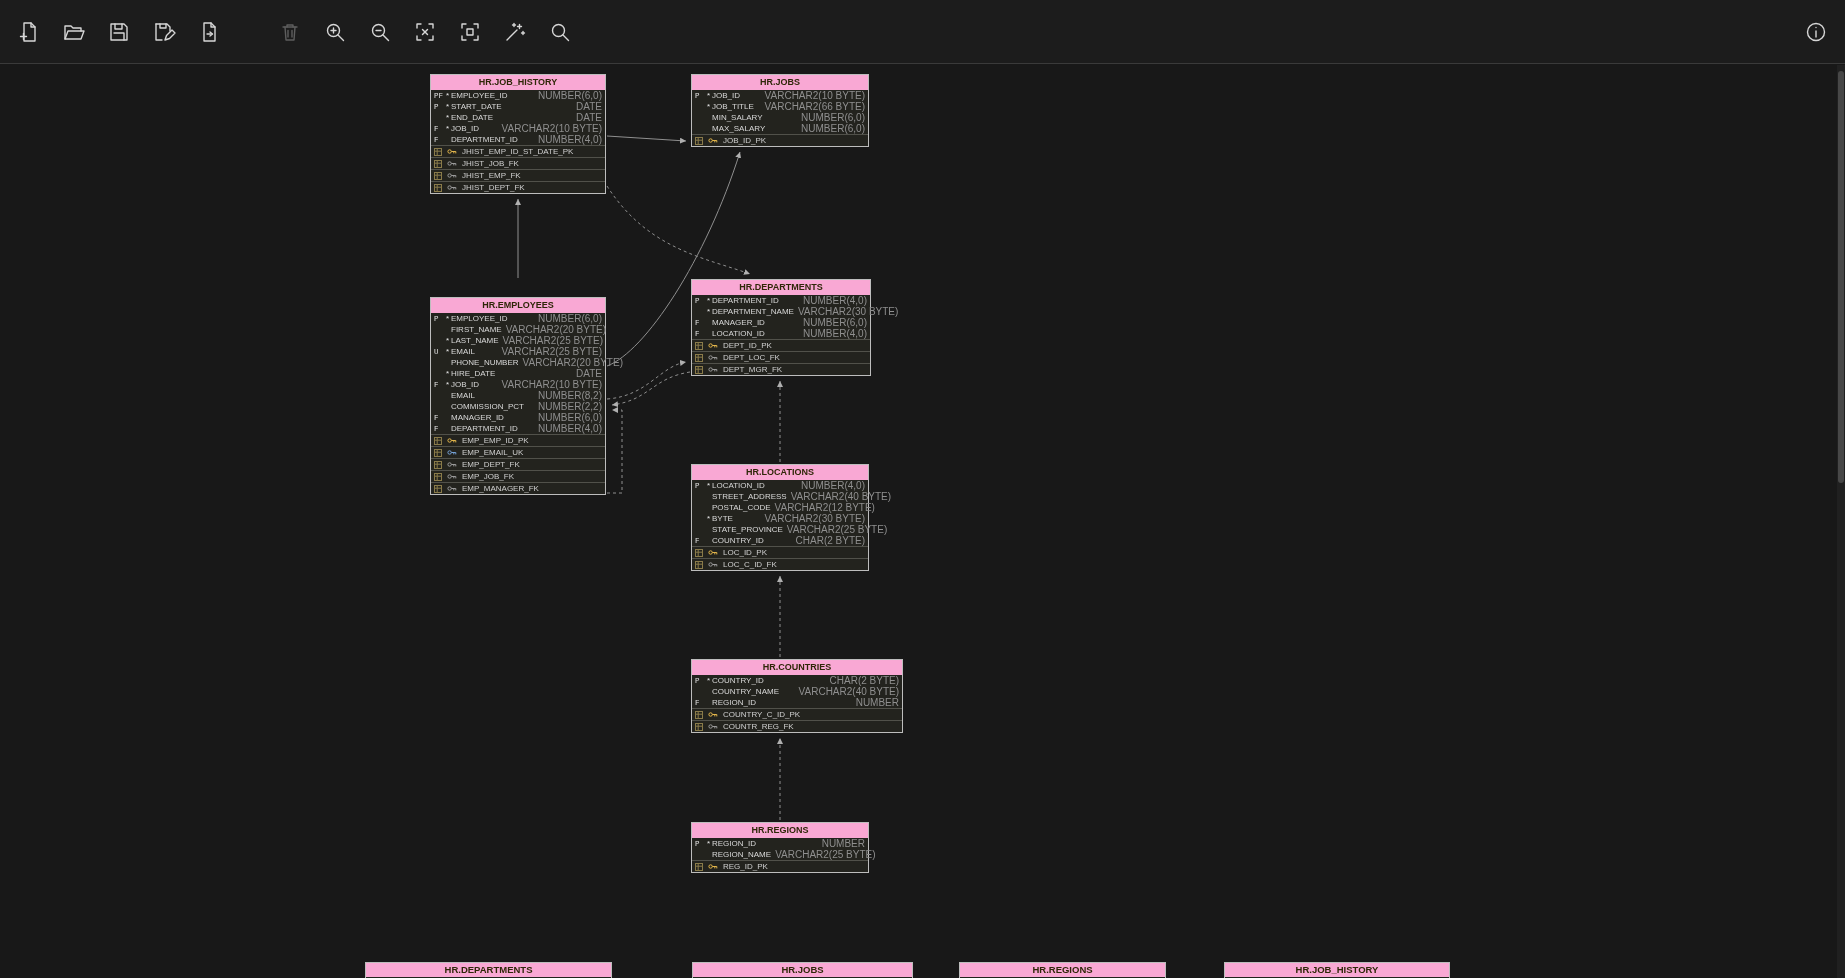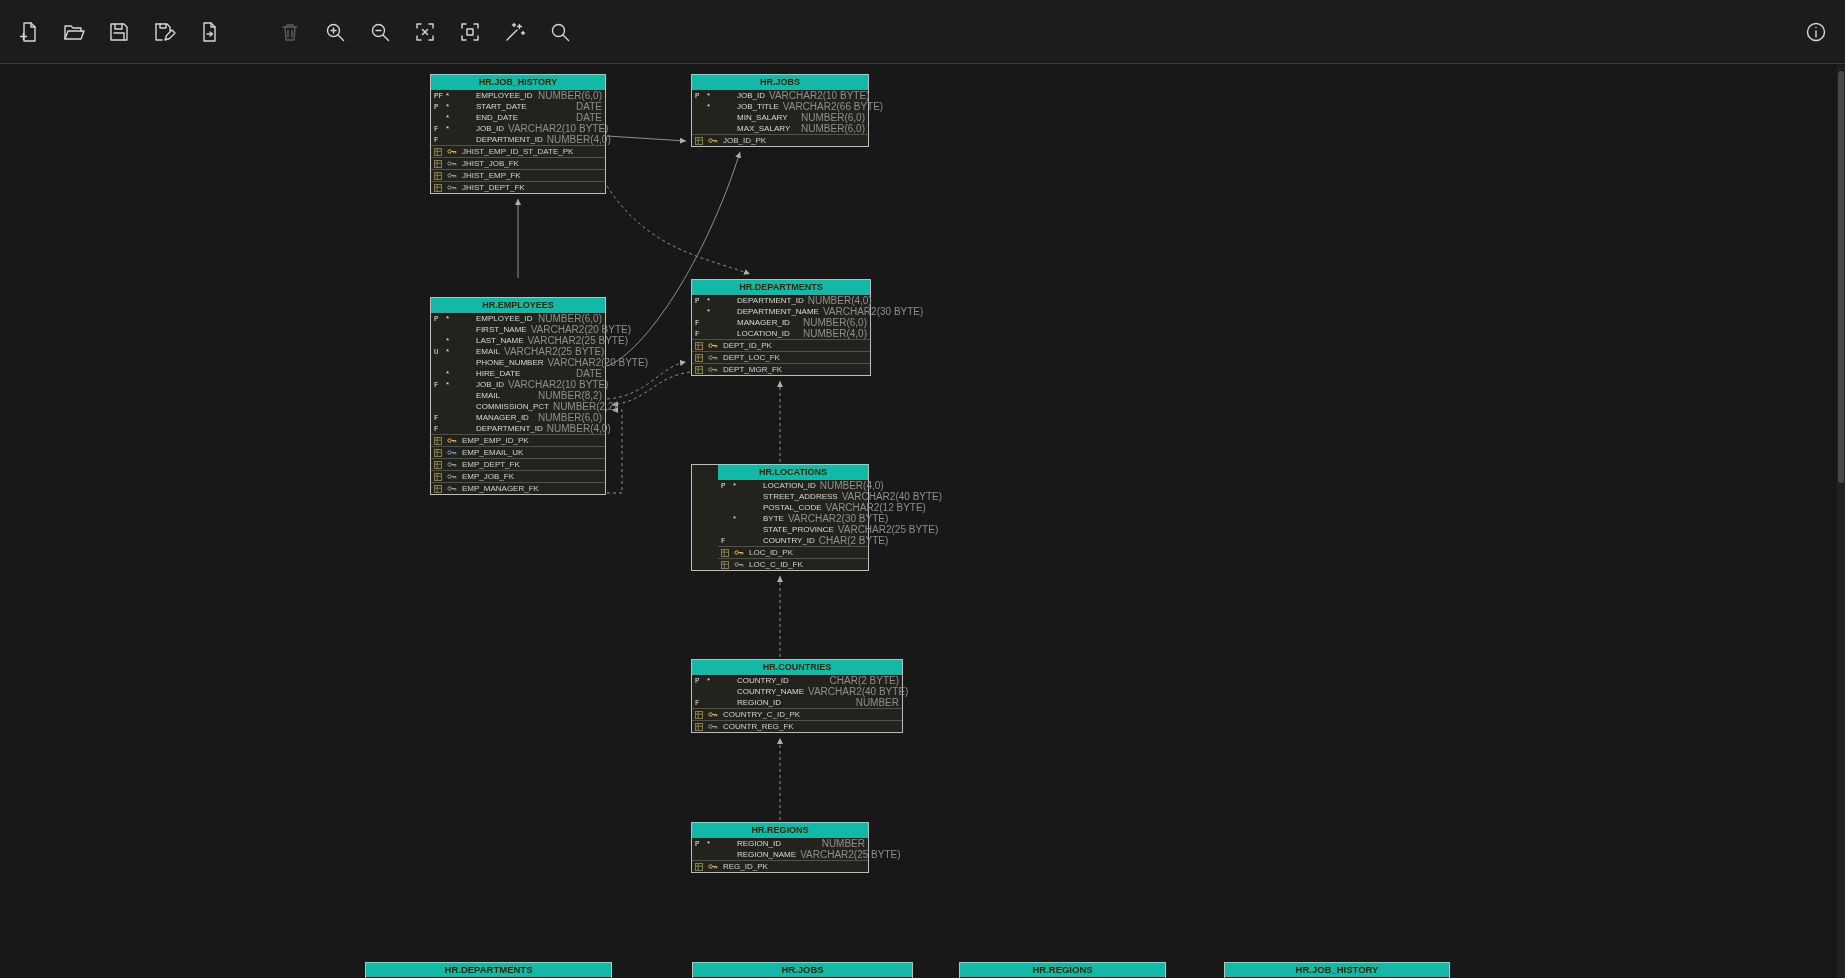--- a/index.html
+++ b/index.html
@@ -27,27 +27,27 @@
   
   #canvas { position: absolute; inset: 0; background: #181818; }
   #connectors { position: absolute; left: 0; top: 0; z-index: 1; }
   
   .tbl {
     position: absolute; z-index: 2; background: #23231e;
     border: 1px solid #bdbdbd; cursor: move;
   }
   .tbl-header {
     height: 15px; line-height: 15px; text-align: center; overflow: hidden;
-    background: #14b8a6; color: #2f2708; font-size: 9px; font-weight: 700;
+    background: #f9a8d4; color: #2f2708; font-size: 9px; font-weight: 700;
     white-space: nowrap;
   }
   .crow { display: flex; align-items: center; height: 11px; padding: 0 3px; white-space: nowrap; }
   .cflags { width: 12px; flex: none; color: #e3e3e3; font-size: 7.5px; font-family: Liberation Mono, monospace; }
   .cstar  { width: 5px;  flex: none; color: #e3e3e3; font-size: 8px; }
-  .cname  { color: #d8d8d8; font-size: 8px; margin-left: 25px; }
+  .cname  { color: #d8d8d8; font-size: 8px; }
   .ctype  { margin-left: auto; padding-left: 4px; color: #8f8f8f; font-size: 10px; }
   .krow {
     display: flex; align-items: center; gap: 5px; height: 12px;
     border-top: 1px solid #51514a; padding: 0 3px; white-space: nowrap;
   }
   .kname { color: #cfcfcf; font-size: 8px; }
   .kicon { display: inline-flex; flex: none; }
   
   .ptbl {
     position: absolute; top: 962px; z-index: 2; height: 20px; overflow: hidden;
@@ -434,21 +434,21 @@
           </span>
           <span class="kicon">
             <svg width="10" height="9" viewBox="0 0 10 9">
               <circle cx="2.6" cy="4.5" r="1.7" fill="none" stroke="#9a9a9a" stroke-width="1"></circle>
               <path d="M4.3 4.5h4.5M6.8 4.5v1.9M8.8 4.5v1.9" stroke="#9a9a9a" stroke-width="1" fill="none"></path>
             </svg>
           </span>
           <span class="kname">DEPT_MGR_FK</span>
         </div>
       </div>
-      <div class="tbl" style="left: 691px; top: 464px; width: 178px; padding-left: 26px;">
+      <div class="tbl" style="left: 691px; top: 464px; width: 178px;">
         <div class="tbl-header">HR.LOCATIONS</div>
         <div class="crow">
           <span class="cflags">P</span>
           <span class="cstar">*</span>
           <span class="cname">LOCATION_ID</span>
           <span class="ctype">NUMBER(4,0)</span>
         </div>
         <div class="crow">
           <span class="cflags"></span>
           <span class="cstar"></span>

